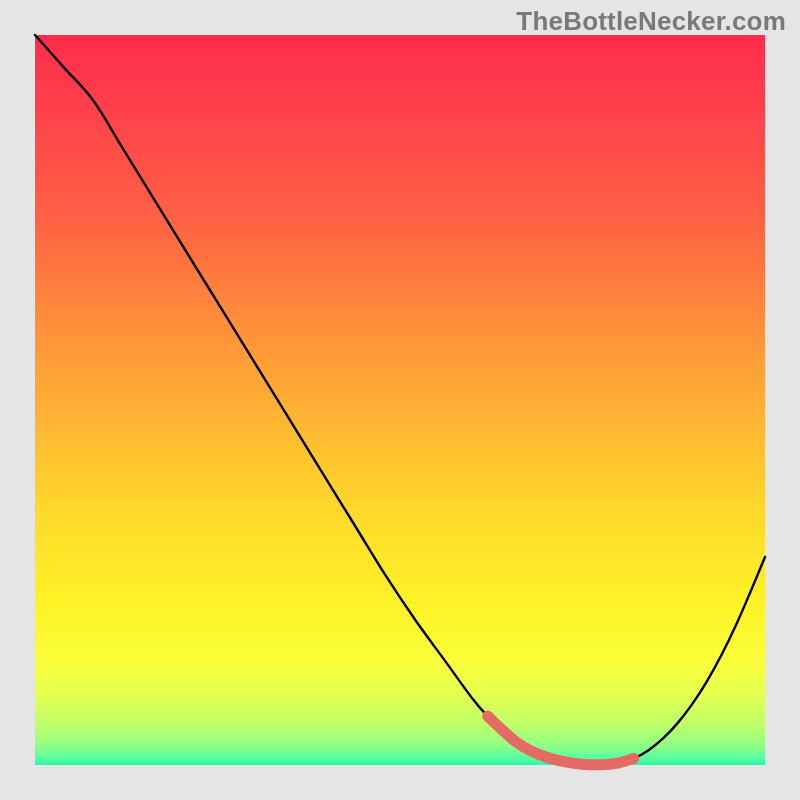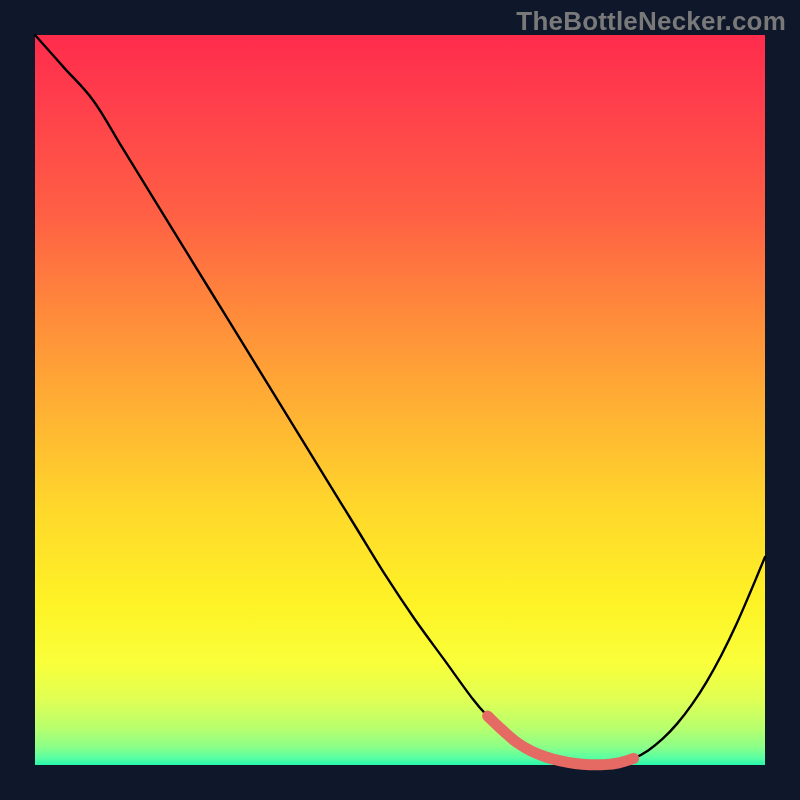--- a/index.html
+++ b/index.html
@@ -1,21 +1,21 @@
 <!DOCTYPE html>
 <html><head>
 <meta charset="utf-8">
 <style>
   * { margin: 0; padding: 0; box-sizing: border-box; }
   html, body { width: 800px; height: 800px; overflow: hidden; background: #000; }
   .frame {
     position: relative;
     width: 800px;
     height: 800px;
-    background: #0f172a;
+    background: #e5e5e5;
   }
   .watermark {
     position: absolute;
     top: 6px;
     right: 14px;
     font-family: Arial, Helvetica, sans-serif;
     font-size: 26px;
     font-weight: 600;
     color: #79797a;
     letter-spacing: 0.2px;

